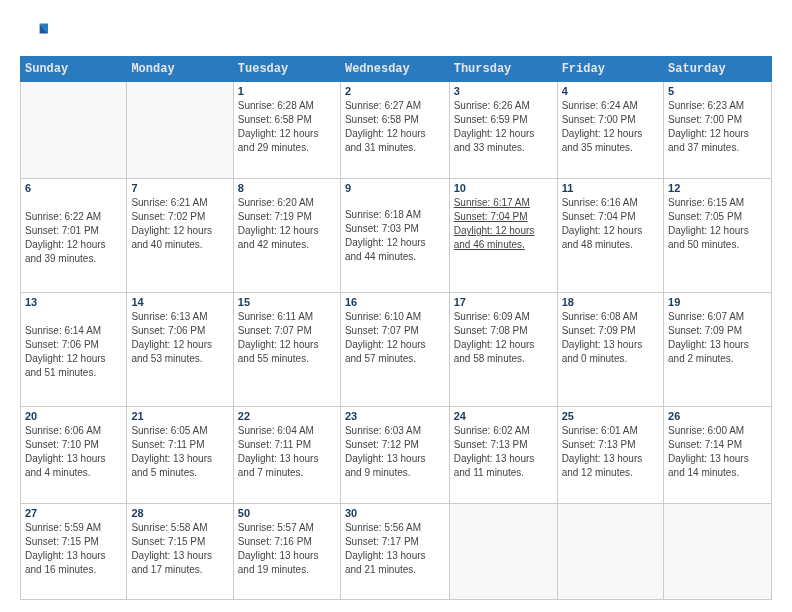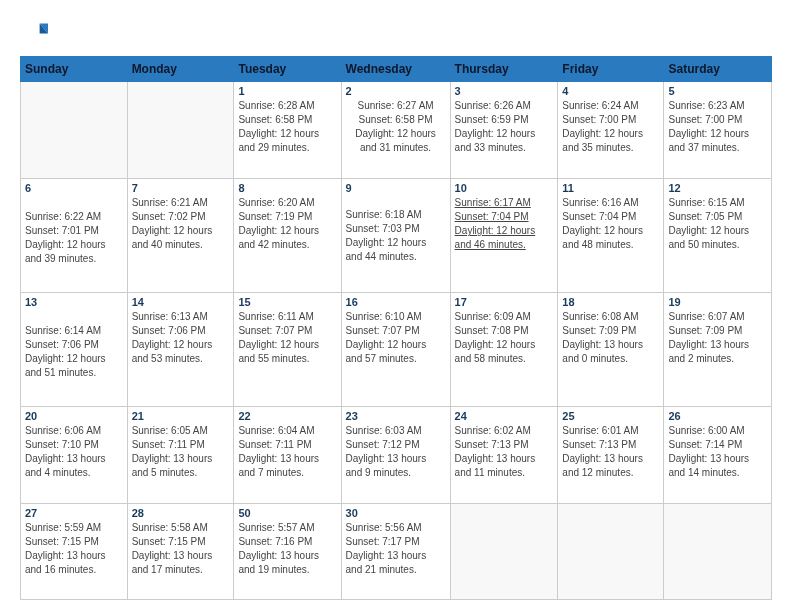--- a/index.html
+++ b/index.html
@@ -54,26 +54,27 @@
       color: #333;
       margin-top: 2px;
     }
     .calendar-table {
       width: 100%;
       border-collapse: collapse;
       flex: 1;
     }
     .calendar-table th {
       background-color: #2a7abf;
-      color: #0f172a;
+      color: #e5e5e5;
       font-size: 12px;
       font-weight: bold;
       padding: 5px 4px;
       text-align: left;
       border: 1px solid #2a7abf;
+      font-family: Liberation Mono, monospace;
     }
     .calendar-table td {
       border: 1px solid #ccc;
       vertical-align: top;
       padding: 3px 4px;
       width: 113px;
       height: 78px;
       font-size: 9.5px;
       color: #333;
       background: #fff;
@@ -138,21 +139,21 @@
           <td class="empty"></td>
           <td>
             <div class="day-number">1</div>
             <div class="day-info" style="white-space: pre-line;">Sunrise: 6:28 AM
 Sunset: 6:58 PM
 Daylight: 12 hours
 and 29 minutes.</div>
           </td>
           <td>
             <div class="day-number">2</div>
-            <div class="day-info" style="white-space: pre-line; text-align: center;">Sunrise: 6:27 AM
+            <div class="day-info" style="white-space: pre-line;">Sunrise: 6:27 AM
 Sunset: 6:58 PM
 Daylight: 12 hours
 and 31 minutes.</div>
           </td>
           <td>
             <div class="day-number">3</div>
             <div class="day-info" style="white-space: pre-line;">Sunrise: 6:26 AM
 Sunset: 6:59 PM
 Daylight: 12 hours
 and 33 minutes.</div>

